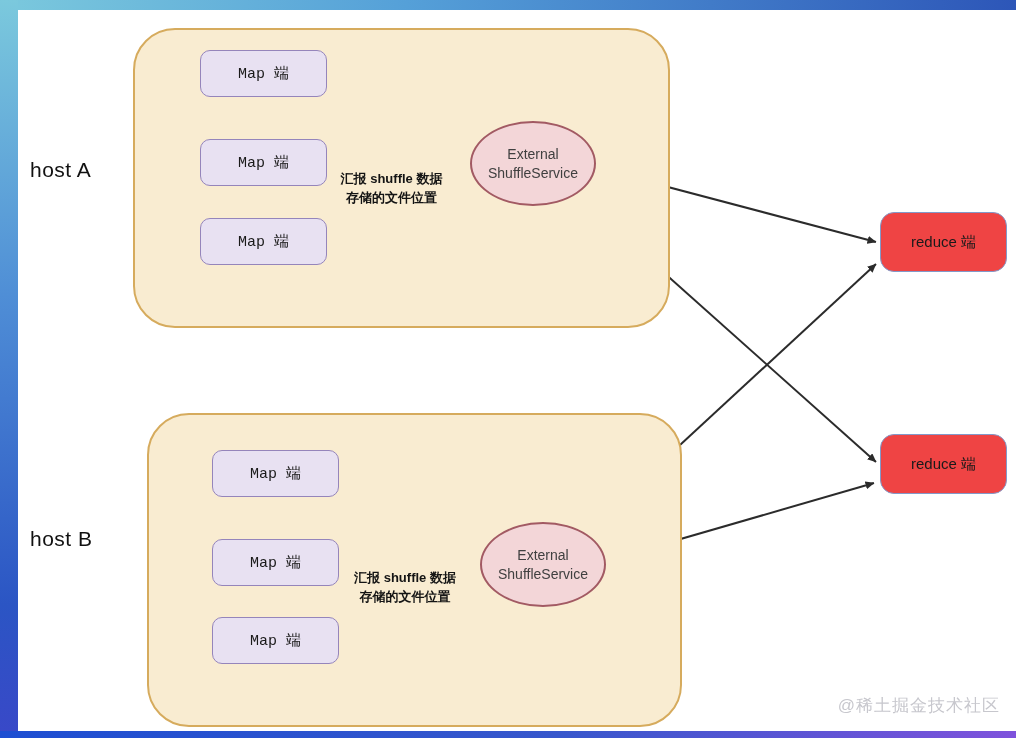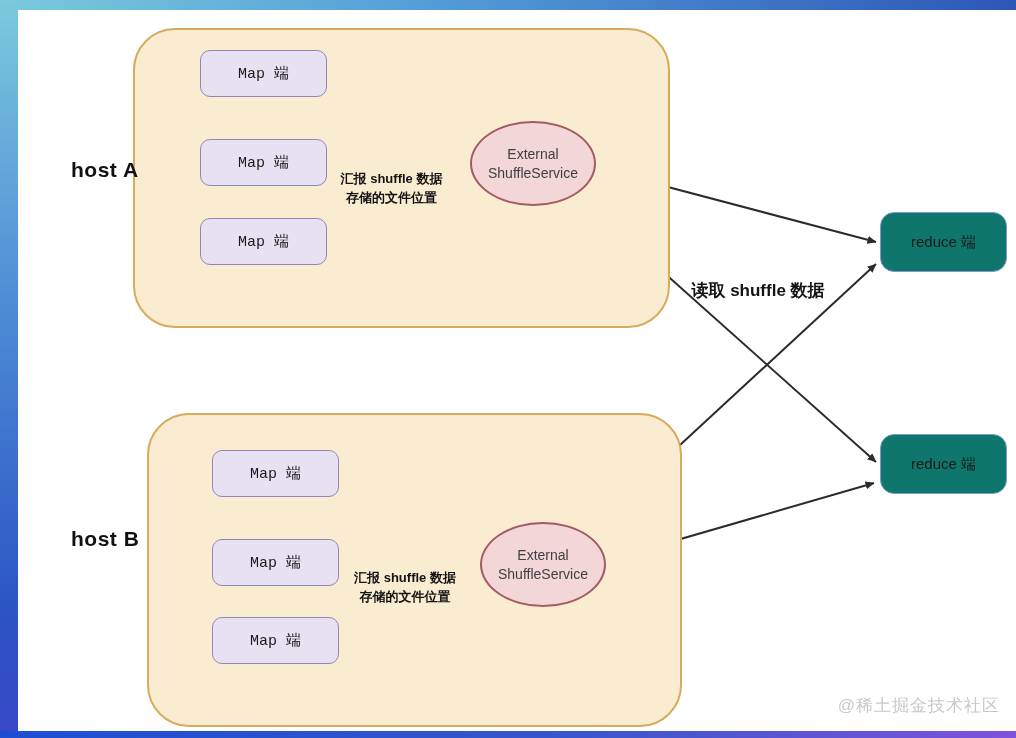--- a/index.html
+++ b/index.html
@@ -17,41 +17,41 @@
                  background:linear-gradient(90deg,#1d4ed2 0%,#3757cc 55%,#7e52dc 100%); }
 
   .panel { position:absolute; left:18px; top:10px; right:0; bottom:7px; background:#ffffff; }
 
   .arrows { position:absolute; left:0; top:0; width:998px; height:721px; }
 
   .host-box { position:absolute; background:#f9ecd1; border:2px solid #d6ab5d; border-radius:42px; }
   .host-a { left:115px; top:18px;  width:537px; height:300px; }
   .host-b { left:129px; top:403px; width:535px; height:314px; }
 
-  .host-label { position:absolute; font-size:21px; font-weight:bold; color:#111; letter-spacing:0.5px;margin-left:41px; }
+  .host-label { position:absolute; font-size:21px; font-weight:normal; color:#111; letter-spacing:0.5px; }
   .host-label.a { left:12px; top:148px; }
   .host-label.b { left:12px; top:517px; }
 
   .map-node { position:absolute; width:127px; height:47px; background:#e8e1f2; border:1.5px solid #9585bb;
               border-radius:10px; display:flex; align-items:center; justify-content:center;
               font-size:15px; color:#1a1a1a;font-family:Liberation Mono, monospace; }
   .ma1 { left:182px; top:40px;  }
   .ma2 { left:182px; top:129px; }
   .ma3 { left:182px; top:208px; }
   .mb1 { left:194px; top:440px; }
   .mb2 { left:194px; top:529px; }
   .mb3 { left:194px; top:607px; }
 
   .service-node { position:absolute; width:126px; height:85px; background:#f3d6d8; border:2px solid #a25a63;
                   border-radius:50%; display:flex; flex-direction:column; align-items:center; justify-content:center;
                   font-size:14px; line-height:19px; color:#404040; text-align:center; }
   .sa { left:452px; top:111px; }
   .sb { left:462px; top:512px; }
 
-  .reduce-node { position:absolute; width:127px; height:60px; background:#0f766e; border:1.5px solid #8399c9;
+  .reduce-node { position:absolute; width:127px; height:60px; background:#ef4444; border:1.5px solid #8399c9;
                  border-radius:14px; display:flex; align-items:center; justify-content:center;
                  font-size:15px; color:#1a1a1a; }
   .r1 { left:862px; top:202px; }
   .r2 { left:862px; top:424px; }
 
   .note { position:absolute; font-size:13px; font-weight:600; color:#141414; text-align:center; line-height:19px; }
   .note-a { left:291px; top:159px; width:165px; }
   .note-b { left:307px; top:558px; width:160px; }
   .note-read { position:absolute; left:659px; top:269px; width:162px; text-align:center;
                font-size:17px; font-weight:600; color:#141414; }
@@ -115,20 +115,19 @@
     <div class="service-node sb">
       <span>External</span>
       <span>ShuffleService</span>
     </div>
 
     <div class="note note-b">
       <div>汇报 shuffle 数据</div>
       <div>存储的文件位置</div>
     </div>
 
-    <div class="note-read">读取 shuffle 数据</div>
 
     <div class="reduce-node r1">reduce 端</div>
     <div class="reduce-node r2">reduce 端</div>
 
     <div class="watermark">@稀土掘金技术社区</div>
   </div>
 </div>
 
 </body></html>

